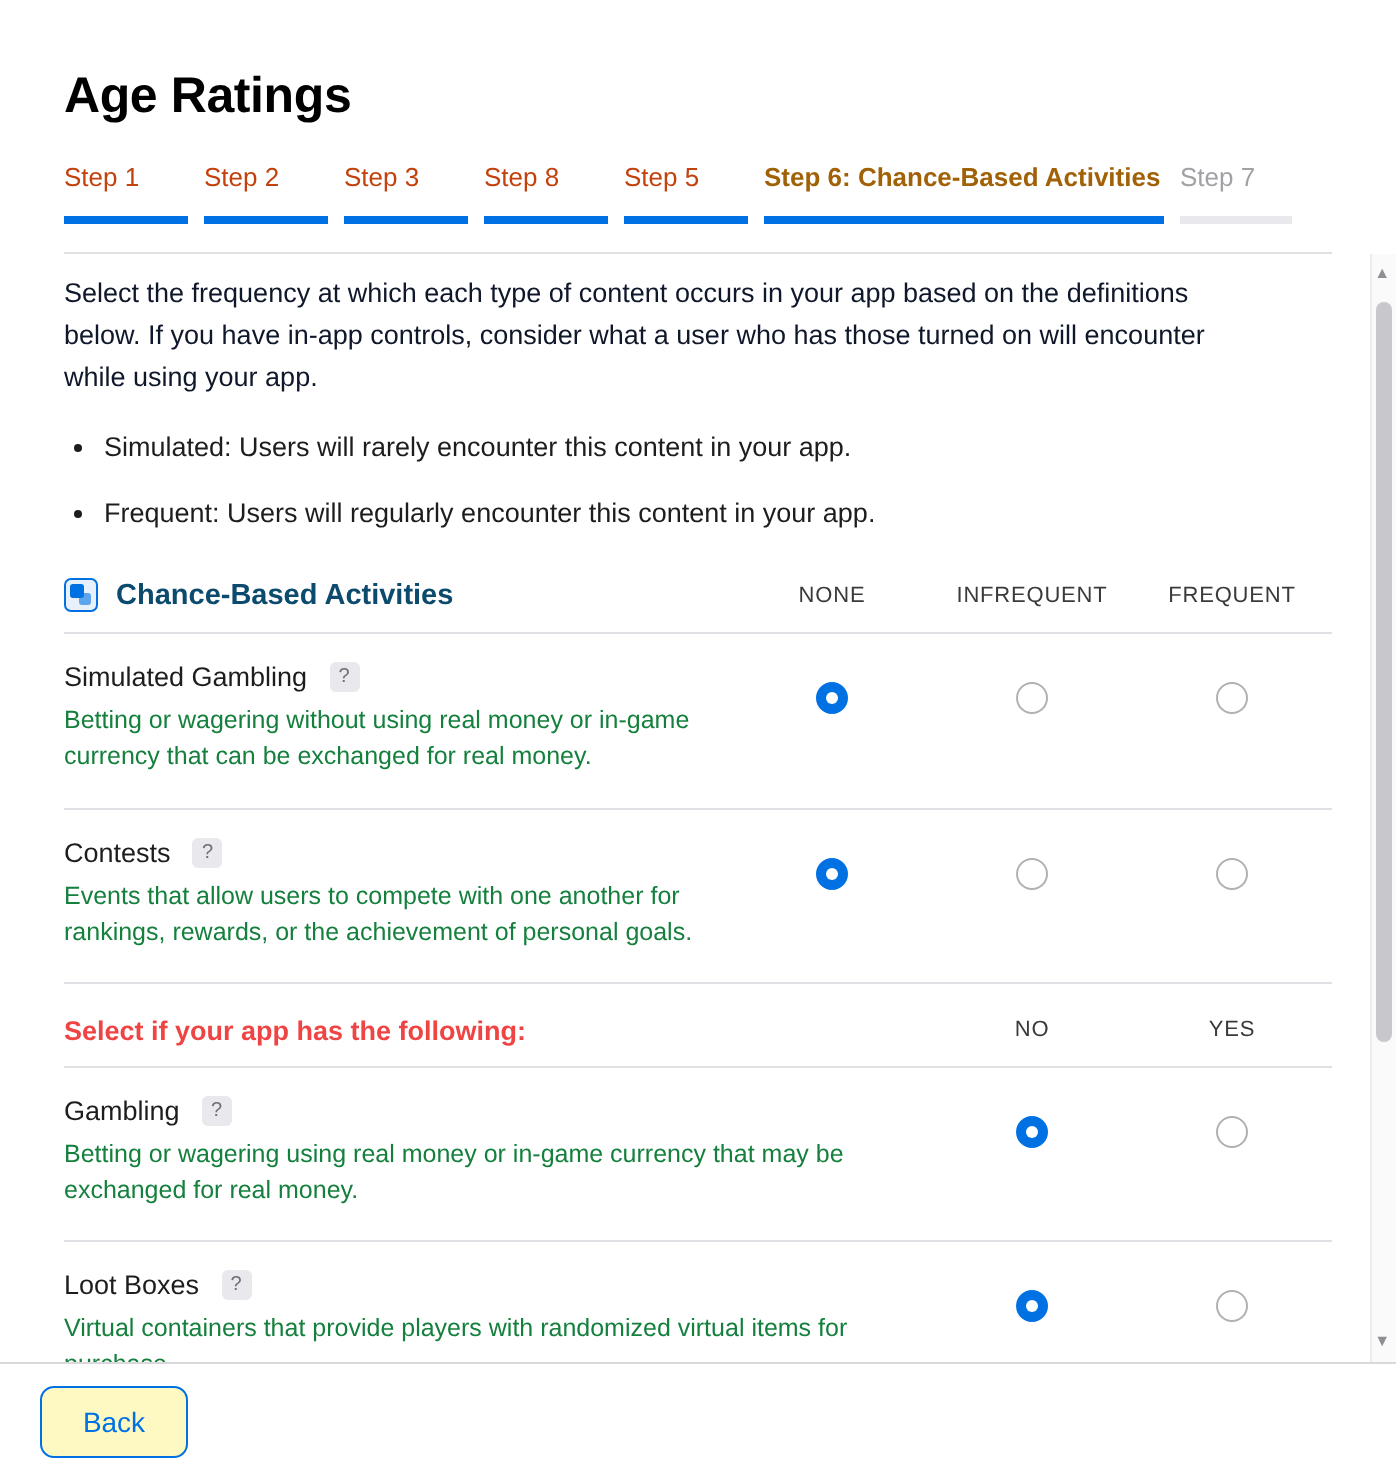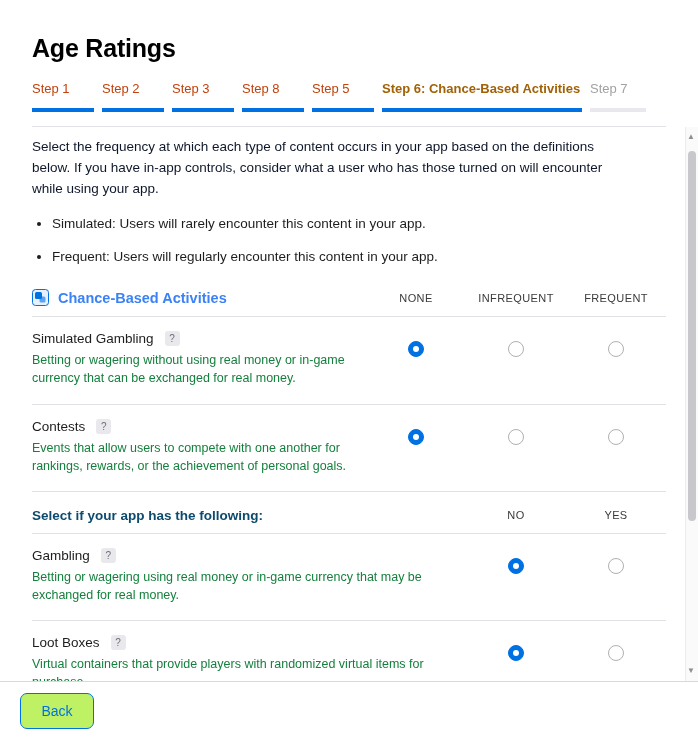--- a/index.html
+++ b/index.html
@@ -107,21 +107,21 @@
   .section-head .icon-box {
     width: 17px; height: 17px;
     margin-right: 9px;
     flex: 0 0 auto;
     display: inline-block;
     position: relative;
   }
   .section-title {
     font-size: 14.5px;
     font-weight: bold;
-    color: #3b82f6;
+    color: #0c4a6e;
     flex: 1 1 auto;
   }
   .col-head {
     font-size: 11px;
     letter-spacing: 0.4px;
     color: #3a3a3c;
     text-align: center;
     width: 100px;
     flex: 0 0 100px;
   }
@@ -193,21 +193,21 @@
 
   .subhead-row {
     display: flex;
     align-items: center;
     border-bottom: 1px solid #e0e0e5;
     padding: 16px 0 10px 0;
   }
   .subhead-label {
     font-size: 13.5px;
     font-weight: bold;
-    color: #0c4a6e;
+    color: #ef4444;
     flex: 1 1 auto;
   }
   .col-head-sm {
     font-size: 11px;
     letter-spacing: 0.4px;
     color: #3a3a3c;
     text-align: center;
     width: 100px;
     flex: 0 0 100px;
   }
@@ -250,21 +250,21 @@
     justify-content: space-between;
     padding: 0 22px 0 20px;
   }
   .btn {
     font-family: "Liberation Sans", sans-serif;
     font-size: 14px;
     border-radius: 7px;
     padding: 9px 20px;
     cursor: pointer;
     border: 1.5px solid #0071e3;
-    background: #bef264;
+    background: #fef9c3;
     color: #0071e3;
     min-width: 74px;
     text-align: center;
   }
   .btn.primary {
     background: #0071e3;
     color: #fff;
     border-color: #0071e3;
     min-width: 72px;
   }

